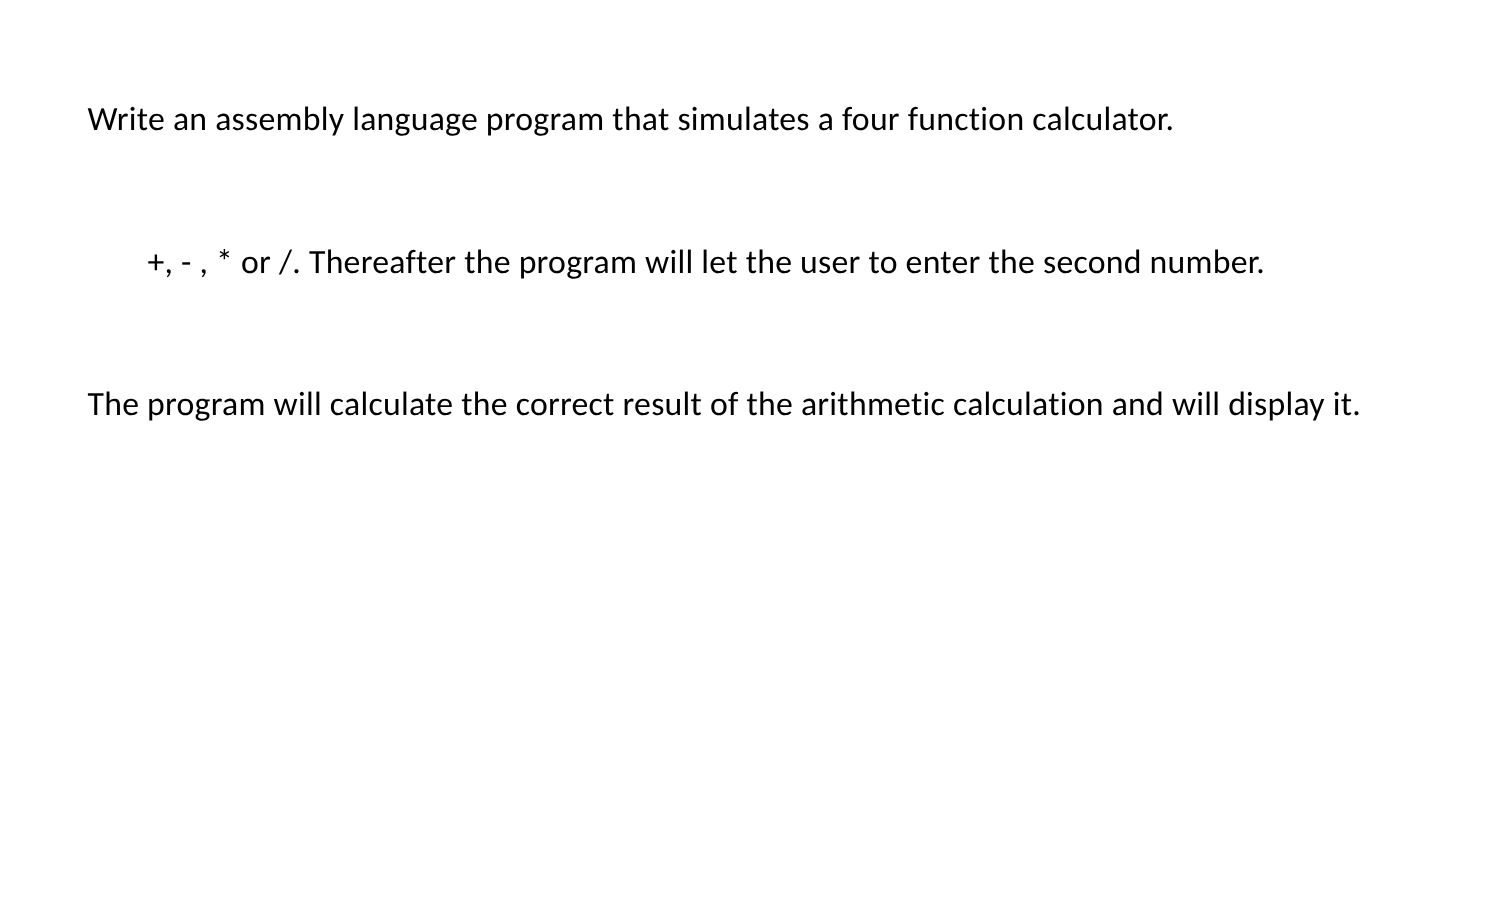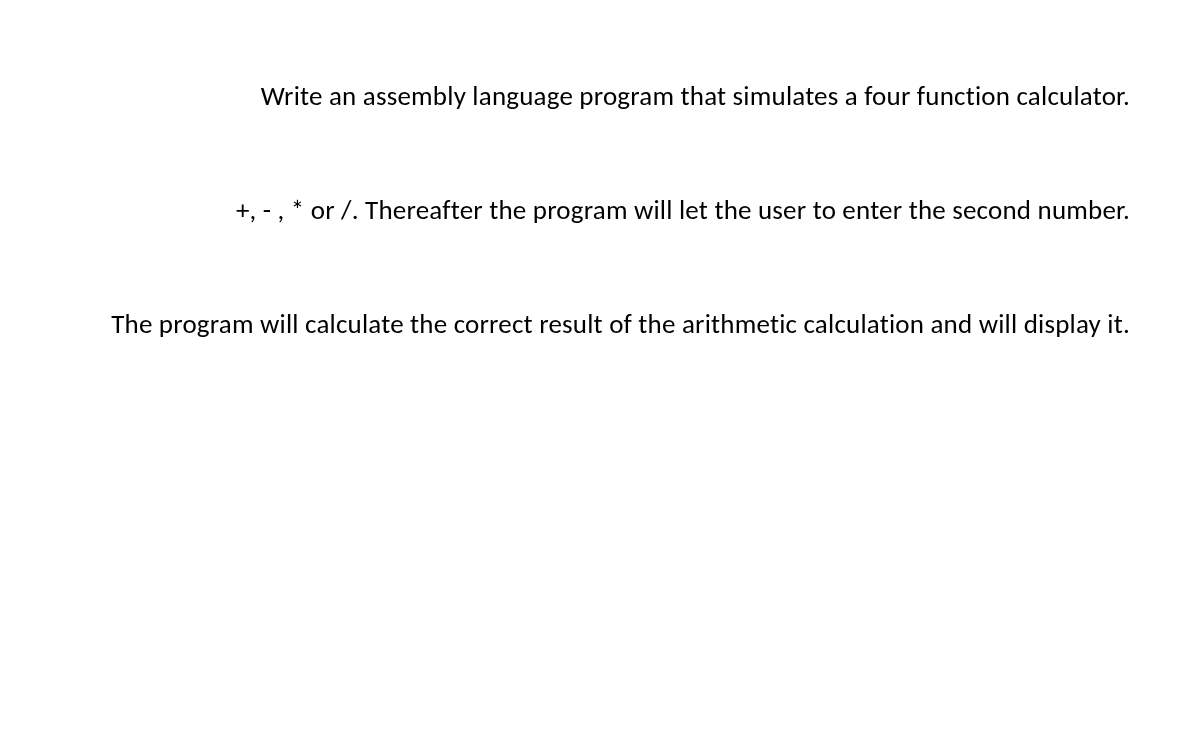--- a/index.html
+++ b/index.html
@@ -13,30 +13,30 @@
       background-color: #ffffff;
       font-family: Calibri, 'Segoe UI', Arial, sans-serif;
       padding: 75px 70px 60px 70px;
       font-size: 27px;
       color: #000000;
       line-height: 1.55;
       letter-spacing: 0.2px;
     }
     .paragraph {
       margin-bottom: 72px;
-      text-align: right;
     }
     .paragraph:last-child {
       margin-bottom: 16px;
     }
     .sub-paragraph {
       margin-bottom: 20px;
     }
     .sub-paragraph:last-child {
       margin-bottom: 0;
+      margin-left: 48px;
     }
   </style>
 </head>
 <body>
 
 <div class="paragraph">
   <span>Write an assembly language program that simulates a four function calculator.</span>
 </div>
 
 <div class="paragraph">

